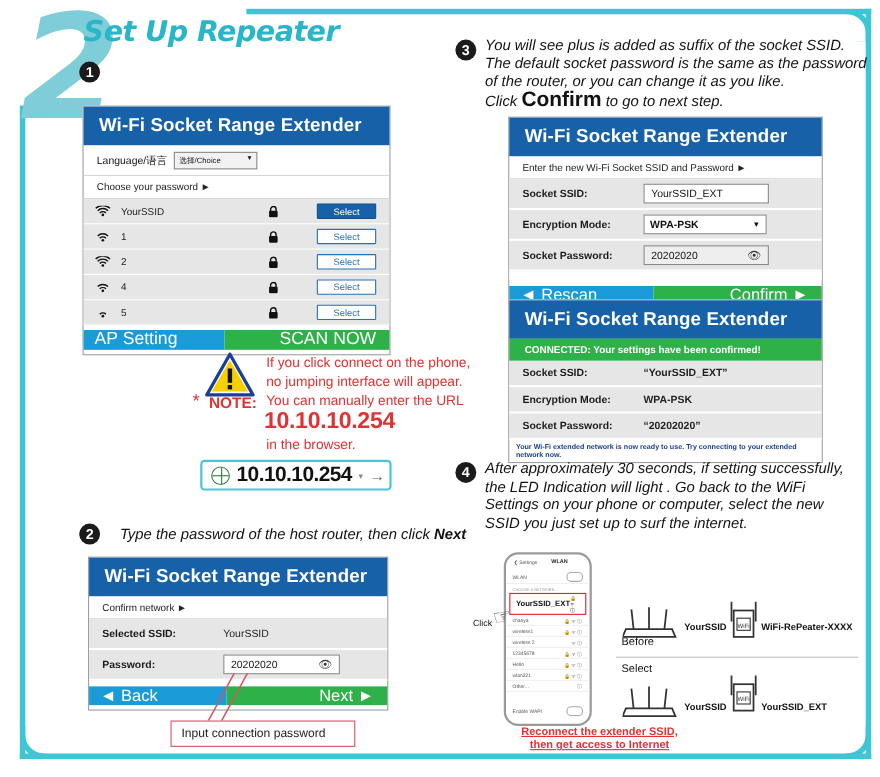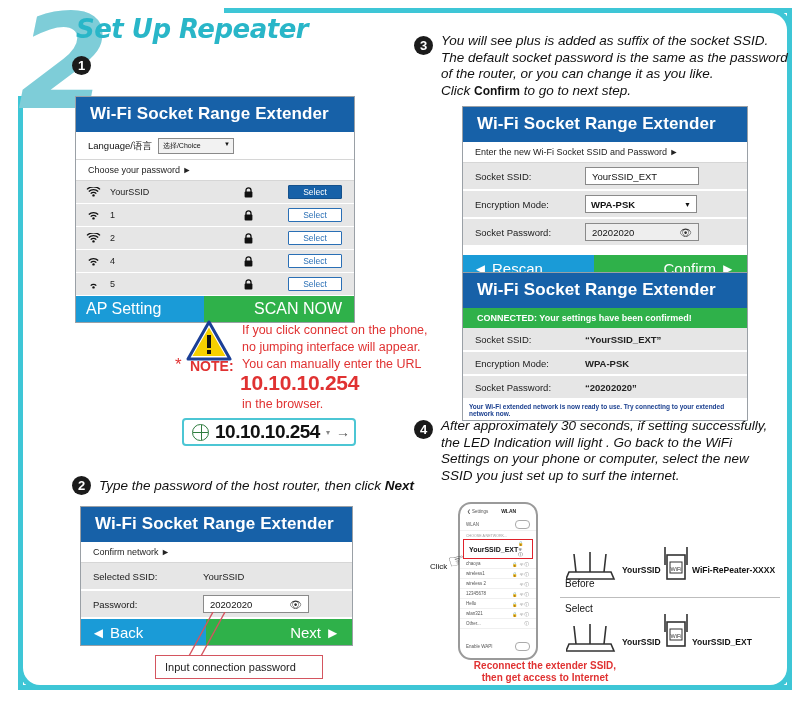--- a/index.html
+++ b/index.html
@@ -63,28 +63,28 @@
   .netrow .wifi{width:34px;display:flex;justify-content:center;align-items:flex-end;}
   .netrow .ssid{flex:1;font-size:9px;color:#222;}
   .netrow .lock{width:56px;display:flex;justify-content:center;}
   .netrow .selwrap{width:78px;display:flex;justify-content:center;}
   .btn-select{
     font-size:8.5px;border:1px solid #2a6fb5;background:#fff;color:#2a6fb5;
     padding:1px 14px;border-radius:1px;
   }
   .btn-select.primary{background:#1761a8;color:#fff;border-color:#14518c;}
 
-  .footbar{display:flex;height:26px;}
+  .footbar{display:flex;height:26px;align-items:center;}
   .foot-blue{background:#1a9bd7;color:#fff;flex:1 1 46%;display:flex;align-items:center;padding-left:10px;font-size:16px;}
   .foot-green{background:#2fb14a;color:#fff;flex:1 1 54%;display:flex;align-items:center;justify-content:flex-end;padding-right:12px;font-size:16px;}
   .foot-blue.sm{font-size:15px;}
   .foot-green.sm{font-size:15px;}
 
   .formrow{display:flex;align-items:center;height:26px;background:#e6e6e6;border-bottom:2px solid #fff;}
-  .formrow .lbl{width:110px;font-size:9.5px;font-weight:normal;padding-left:12px;color:#1a1a1a;}
+  .formrow .lbl{width:110px;font-size:9.5px;font-weight:bold;padding-left:12px;color:#1a1a1a;}
   .formrow .val{font-size:9.5px;color:#222;}
   .inputbox{
     border:1px solid #8a8a8a;background:#fff;height:16px;display:flex;align-items:center;
     padding:0 6px;font-size:9.5px;min-width:92px;justify-content:space-between;gap:6px;
   }
   .inputbox.plain{background:#eee;}
   .eye{font-size:10px;color:#333;}
   .selbox{
     border:1px solid #8a8a8a;background:#fff;height:16px;display:flex;align-items:center;
     padding:0 5px;font-size:9.5px;font-weight:bold;min-width:92px;justify-content:space-between;
@@ -288,21 +288,21 @@
   <div class="note-text" style="left:242px;top:396px;">in the browser.</div>
 
   <div class="urlbar" style="left:182px;top:418px;width:174px;height:28px;">
     <span class="globe"></span>
     <span class="ip">10.10.10.254</span>
     <span style="font-size:8px;color:#888;">▾</span>
     <span style="font-size:14px;color:#555;">→</span>
   </div>
 
   <div class="stepdot" style="left:72px;top:476px;">2</div>
-  <div class="steptext" style="left:99px;top:478px;">
+  <div class="steptext" style="left:109px;top:478px;">
     <span>Type the password of the host router,  then click </span><b>Next</b>
   </div>
 
   <div class="panel" style="left:80px;top:506px;width:273px;">
     <div class="panel-head">Wi-Fi Socket Range Extender</div>
     <div class="panel-note">Confirm network  ►</div>
     <div class="formrow">
       <span class="lbl">Selected SSID:</span>
       <span class="val">YourSSID</span>
     </div>
@@ -324,21 +324,21 @@
     <path d="M40 0 L16 44" stroke="#d4555f" stroke-width="1.4" fill="none"></path>
   </svg>
   <div class="callout" style="left:155px;top:655px;width:148px;">Input connection password</div>
 
   <div class="stepdot" style="left:414px;top:36px;">3</div>
   <div class="steptext" style="left:441px;top:33px;">
     <div>You will see plus is added as suffix of the socket SSID.</div>
     <div>The default socket password is the same as the password</div>
     <div>of the router, or you can change it as you like.</div>
     <div>
-      <span>Click </span><b class="nb" style="font-size:12px;">Confirm</b><span> to go to next step.</span>
+      <span>Click </span><b class="nb" style="font-size:19px;">Confirm</b><span> to go to next step.</span>
     </div>
   </div>
 
   <div class="panel" style="left:462px;top:106px;width:286px;">
     <div class="panel-head">Wi-Fi Socket Range Extender</div>
     <div class="panel-note">Enter the new Wi-Fi Socket SSID and Password  ►</div>
     <div class="formrow">
       <span class="lbl">Socket SSID:</span>
       <span class="inputbox" style="width:100px;justify-content:flex-start;background:#fff;">
         <span>YourSSID_EXT</span>
@@ -472,18 +472,18 @@
   <div class="devlabel" style="left:622px;top:637px;">YourSSID</div>
 
   <svg style="position:absolute;left:657px;top:612px;" width="40" height="40">
     <path d="M8 2 L8 20 M30 2 L30 20" stroke="#333" stroke-width="1.6" fill="none"></path>
     <rect x="10" y="10" width="18" height="24" stroke="#333" stroke-width="1.6" fill="#fff"></rect>
     <rect x="13" y="17" width="12" height="11" stroke="#333" stroke-width="1" fill="#fff"></rect>
     <text x="19" y="25.5" font-size="5.5" text-anchor="middle" fill="#333" font-family="Liberation Sans, sans-serif">WiFi</text>
   </svg>
   <div class="devlabel" style="left:692px;top:637px;">YourSSID_EXT</div>
 
-  <div class="redcap" style="left:420px;top:660px;width:250px;">
+  <div class="redcap" style="left:420px;top:660px;width:250px;text-decoration:underline;">
     <div>Reconnect the extender SSID,</div>
     <div>then get access to Internet</div>
   </div>
 
 </div>
 
 </body></html>

